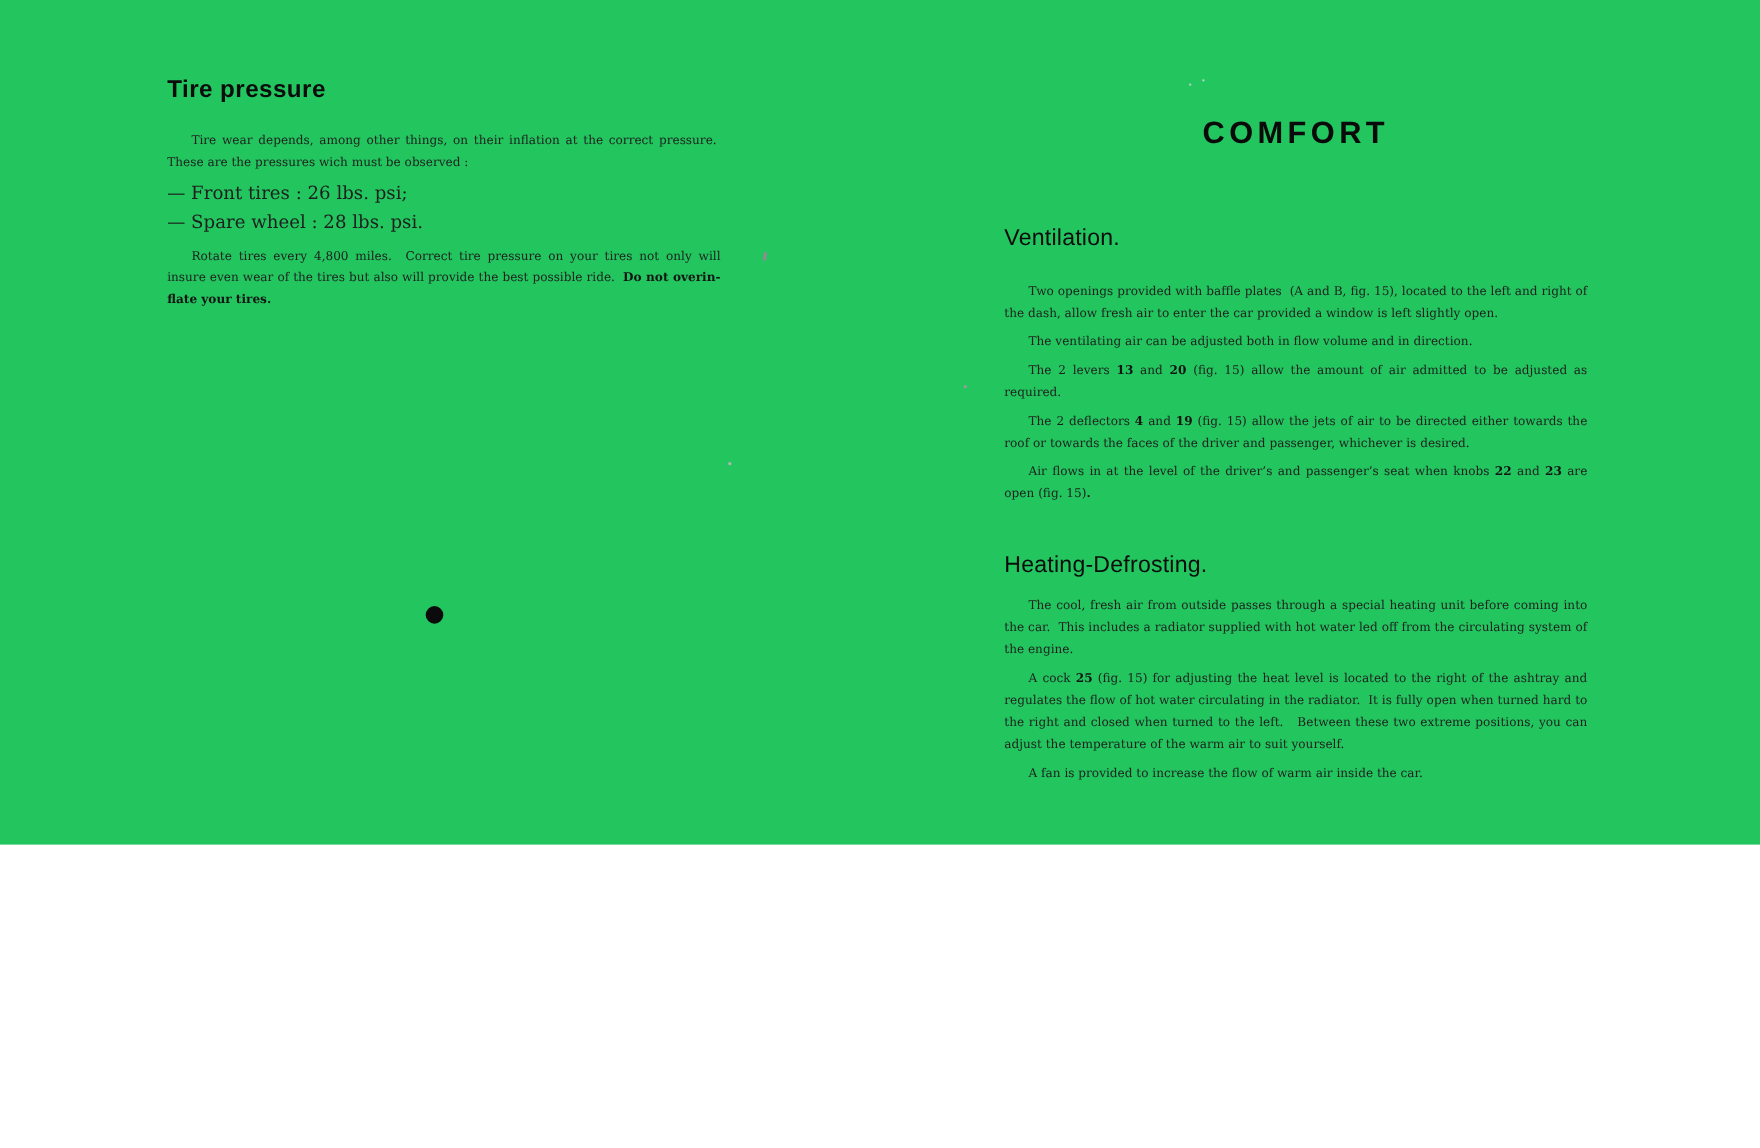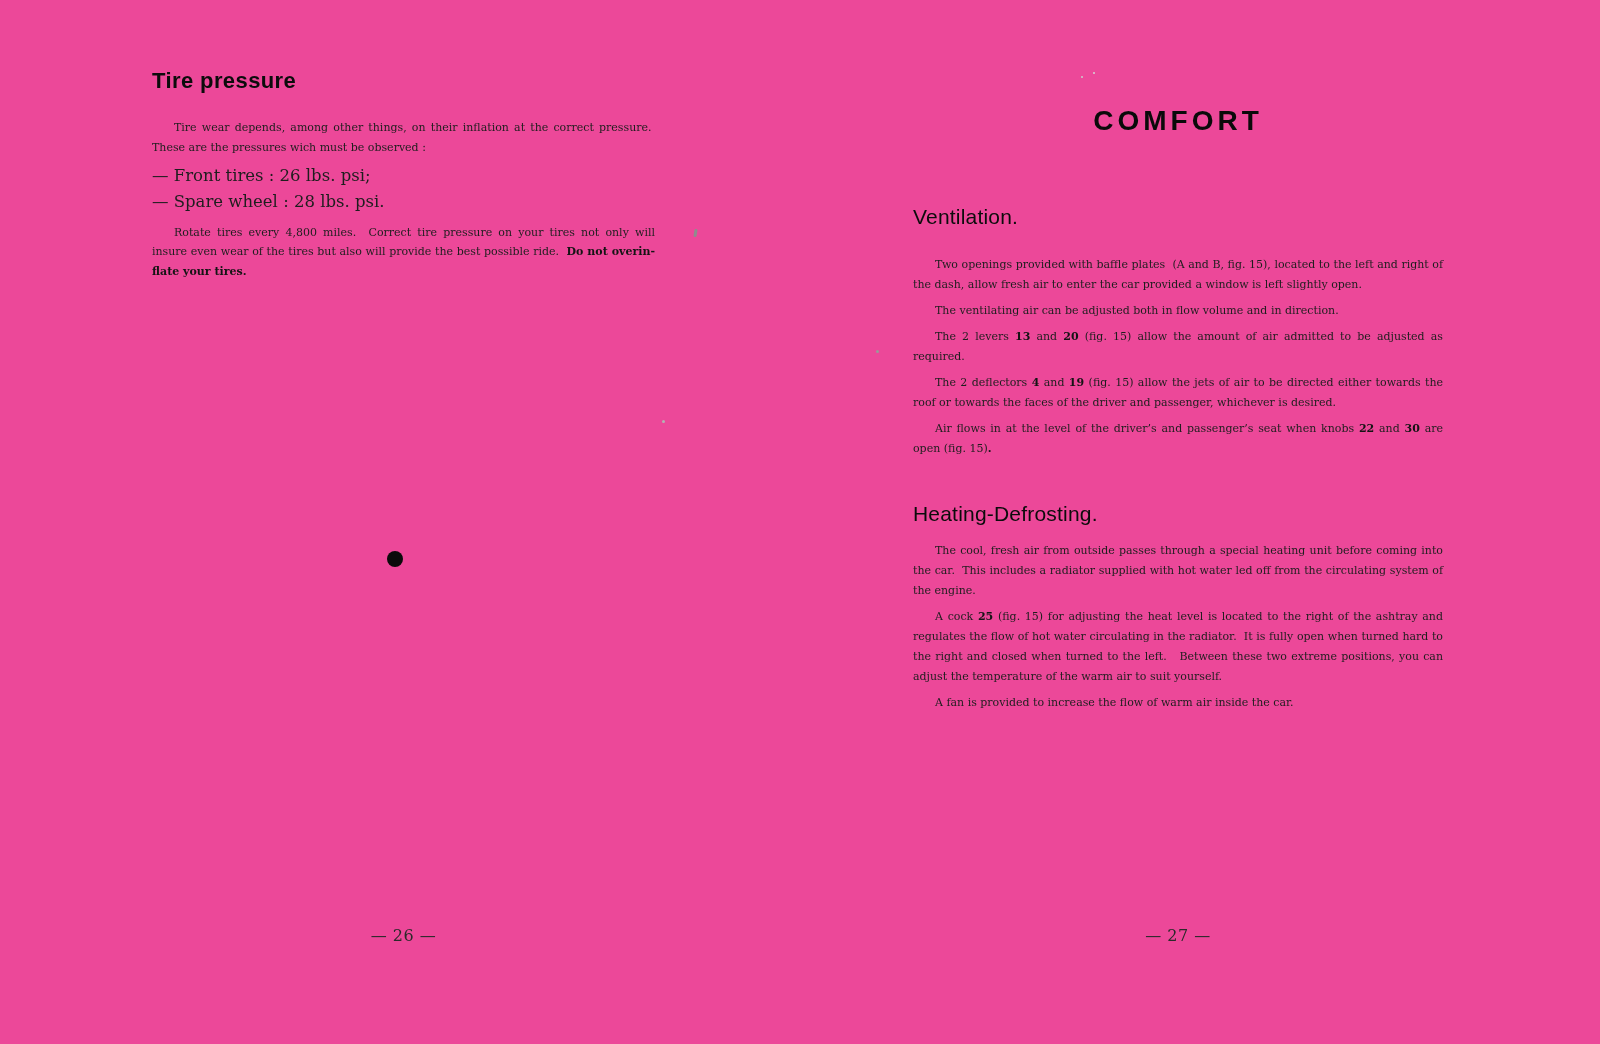--- a/index.html
+++ b/index.html
@@ -1,21 +1,21 @@
 <!DOCTYPE html>
 <html><head>
 <meta charset="utf-8">
 <title>Owner Manual Spread</title>
 <style>
   html, body { margin:0; padding:0; background:#ffffff; }
   .sheet {
     position:relative;
     width:1600px;
-    height:1044px;
-    background:#ec4899;
+    height:768px;
+    background:#22c55e;
     overflow:hidden;
     font-family:"DejaVu Serif", serif;
     color:#1e1e1e;
   }
 
   
   .col-left  { position:absolute; left:152px; top:68px;  width:503px; }
   .col-right { position:absolute; left:913px; top:104px; width:530px; }
 
   
@@ -104,21 +104,21 @@
   <div class="dot"></div>
 
   <section class="col-right">
     <h1 class="comfort-title">COMFORT</h1>
     <h2 class="sec-heading vent">Ventilation.</h2>
     <div>
         <p class="para first-vent">Two openings provided with baffle plates&nbsp; (A and B, fig. 15), located to the left and right of the dash, allow fresh air to enter the car provided a window is left slightly open.</p>
         <p class="para">The ventilating air can be adjusted both in flow volume and in direction.</p>
         <p class="para">The 2 levers <b>13</b> and <b>20</b> (fig. 15) allow the amount of air admitted to be adjusted as required.</p>
         <p class="para">The 2 deflectors <b>4</b> and <b>19</b> (fig. 15) allow the jets of air to be directed either towards the roof or towards the faces of the driver and passenger, whichever is desired.</p>
-        <p class="para">Air flows in at the level of the driver’s and passenger’s seat when knobs <b>22</b> and <b>30</b> are open (fig. 15)<b>.</b></p>
+        <p class="para">Air flows in at the level of the driver’s and passenger’s seat when knobs <b>22</b> and <b>23</b> are open (fig. 15)<b>.</b></p>
       </div>
     <h2 class="sec-heading heat">Heating-Defrosting.</h2>
     <div>
         <p class="para first-heat">The cool, fresh air from outside passes through a special heating unit before coming into the car.&nbsp; This includes a radiator supplied with hot water led off from the circulating system of the engine.</p>
         <p class="para">A cock <b>25</b> (fig. 15) for adjusting the heat level is located to the right of the ashtray and regulates the flow of hot water circulating in the radiator.&nbsp; It is fully open when turned hard to the right and closed when turned to the left.&nbsp;&nbsp; Bet­ween these two extreme positions, you can adjust the tem­perature of the warm air to suit yourself.</p>
         <p class="para">A fan is provided to increase the flow of warm air inside the car.</p>
       </div>
   </section>
 
   <div class="pagenum pn-left">—&nbsp;26&nbsp;—</div>

